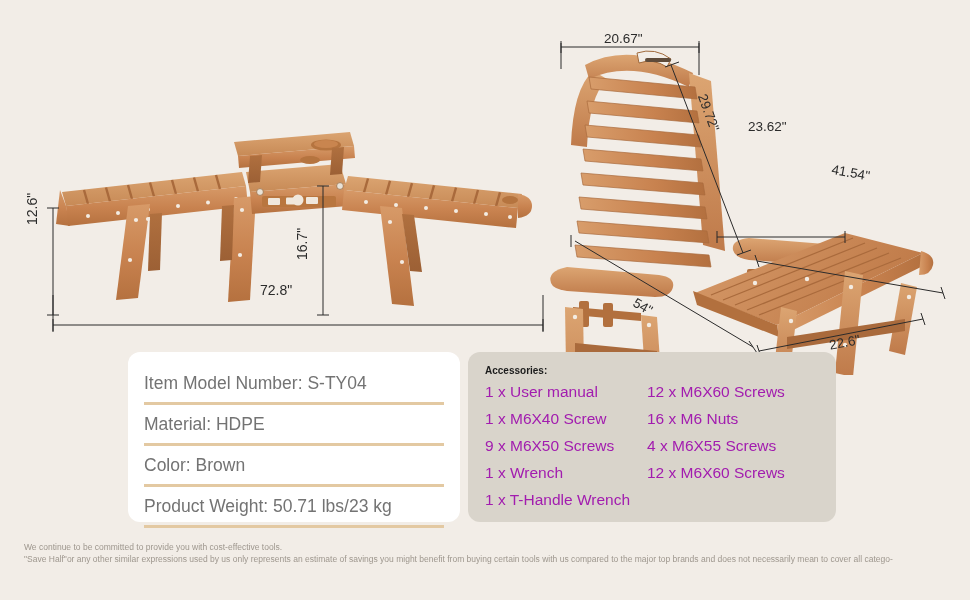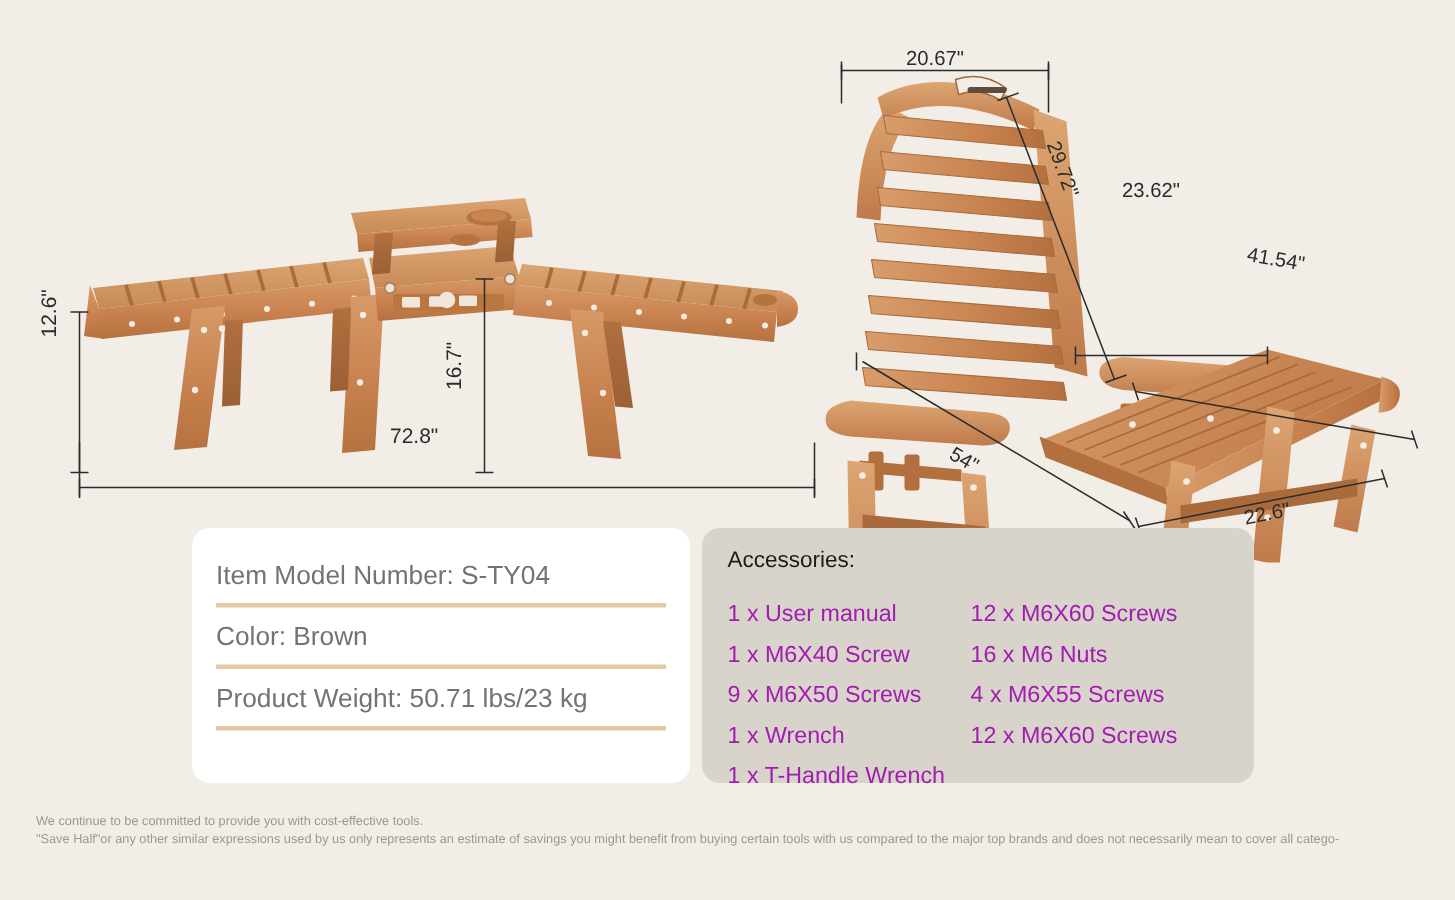--- a/index.html
+++ b/index.html
@@ -46,22 +46,23 @@
   .acc-panel{
     position:absolute;
     left:468px;top:352px;
     width:368px;height:170px;
     background:#d9d4cb;
     border-radius:12px;
     box-sizing:border-box;
     padding:13px 0 0 17px;
   }
   .acc-title{
-    font-size:15px;color:#1c1c1c;
-    margin-bottom:15px;
+    font-size:10px;color:#1c1c1c;
+    margin-bottom:3px;
+    font-weight:bold;
   }
   .acc-grid{
     display:grid;
     grid-template-columns:162px auto;
     row-gap:2px;
   }
   .acc-cell{
     font-size:15.5px;color:#a21caf;
     line-height:25px;
     white-space:nowrap;
@@ -361,20 +362,23 @@
 
   <div class="dim-label" style="left:833px;top:162px;font-size:13.5px;transform:rotate(10deg);transform-origin:left top;">41.54"</div>
 
   <div class="dim-label" style="left:638px;top:295px;font-size:13.5px;transform:rotate(30deg);transform-origin:left top;">54"</div>
 
   <div class="dim-label" style="left:828px;top:338px;font-size:13.5px;transform:rotate(-11deg);transform-origin:left top;">22.6"</div>
 
   <div class="spec-panel">
     <div class="spec-row">
       <span>Item Model Number: S-TY04</span>
+    </div>
+    <div class="spec-row">
+      <span>Material: HDPE</span>
     </div>
     <div class="spec-row">
       <span>Color: Brown</span>
     </div>
     <div class="spec-row">
       <span>Product Weight: 50.71 lbs/23 kg</span>
     </div>
   </div>
 
   <div class="acc-panel">

